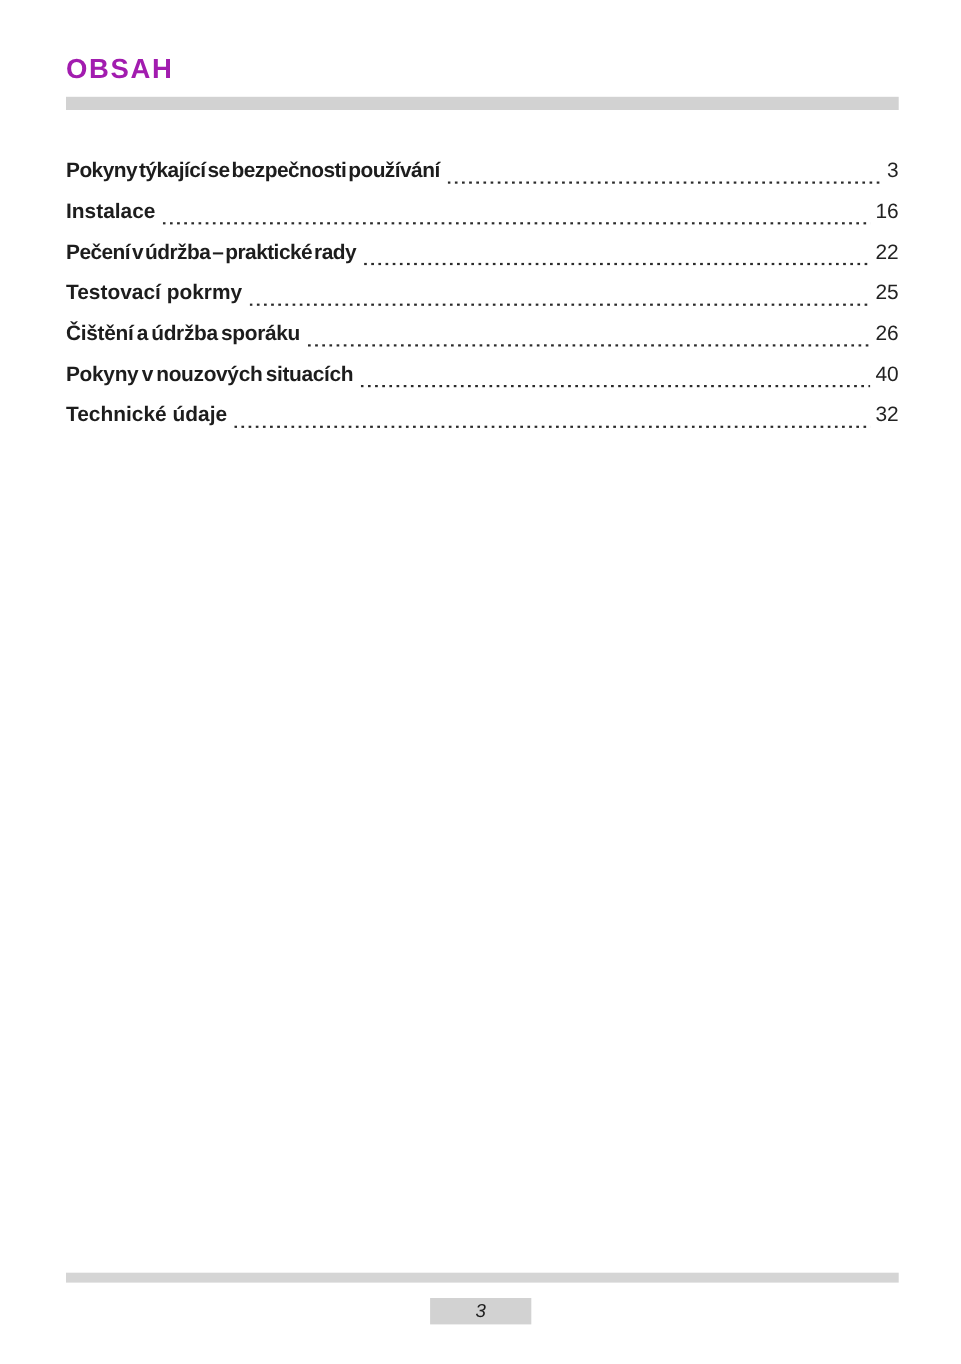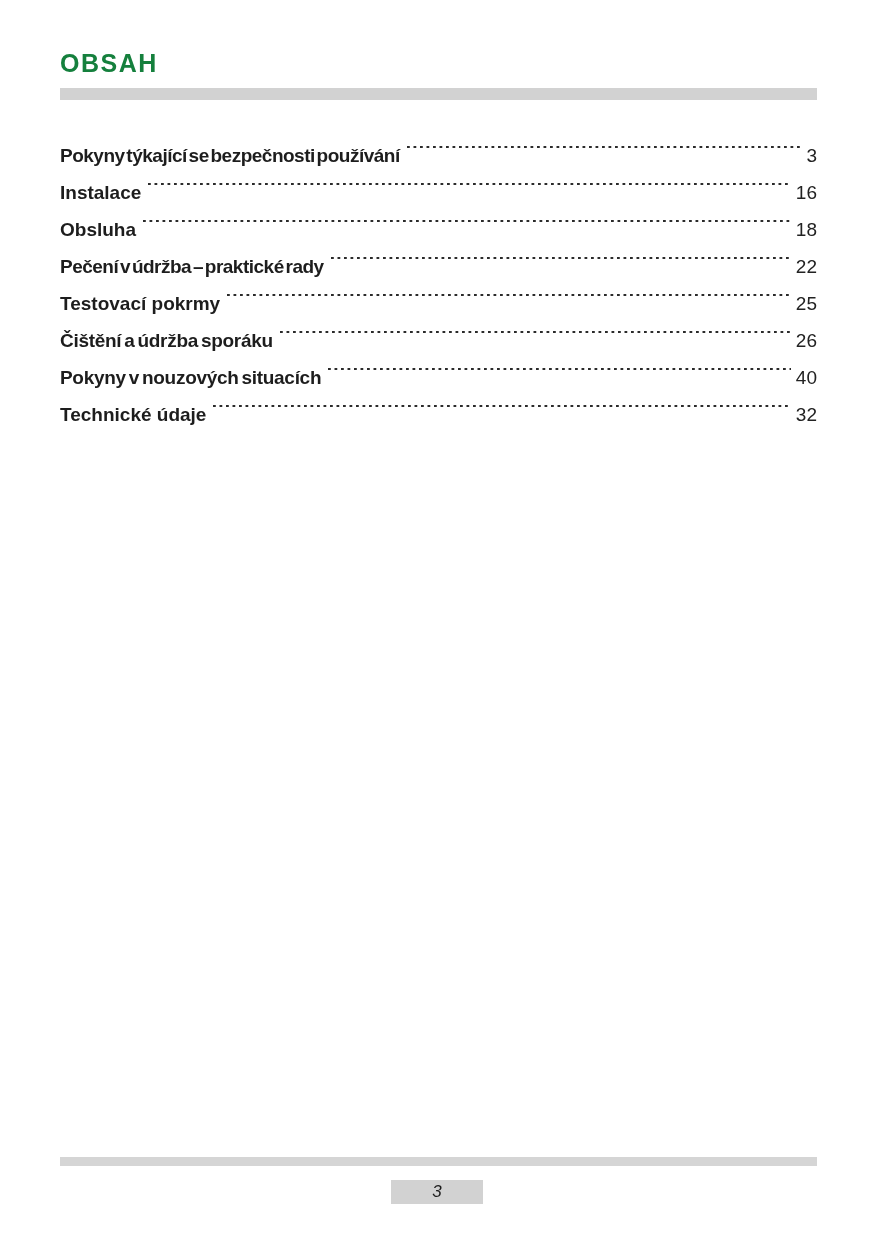--- a/index.html
+++ b/index.html
@@ -17,21 +17,21 @@
     overflow: hidden;
   }
   .page-title {
     position: absolute;
     left: 60px;
     top: 50px;
     font-size: 25px;
     line-height: 26px;
     font-weight: 700;
     letter-spacing: 1.5px;
-    color: #15803d;
+    color: #a21caf;
   }
   .rule {
     position: absolute;
     left: 60px;
     width: 757px;
     background: #d2d2d2;
   }
   .rule-top {
     top: 88px;
     height: 12px;
@@ -42,21 +42,21 @@
     background: #d5d5d5;
   }
   .toc {
     position: absolute;
     left: 60px;
     top: 145px;
     width: 757px;
   }
   .toc-row {
     display: flex;
-    align-items: flex-start;
+    align-items: flex-end;
     line-height: 22px;
     margin-bottom: 15px;
     font-size: 19px;
   }
   .toc-label {
     font-weight: 700;
     white-space: nowrap;
     color: #1d1d1d;
   }
   .toc-row.tight .toc-label {
@@ -119,25 +119,20 @@
       <span class="toc-page">3</span>
     </div>
 
 
     <div class="toc-row">
       <span class="toc-label">Instalace</span>
       <span class="toc-leader"></span>
       <span class="toc-page">16</span>
     </div>
 
-    <div class="toc-row">
-      <span class="toc-label">Obsluha</span>
-      <span class="toc-leader"></span>
-      <span class="toc-page">18</span>
-    </div>
 
     <div class="toc-row tight">
       <span class="toc-label">Pečení v údržba – praktické rady</span>
       <span class="toc-leader"></span>
       <span class="toc-page">22</span>
     </div>
 
     <div class="toc-row">
       <span class="toc-label">Testovací pokrmy</span>
       <span class="toc-leader"></span>

